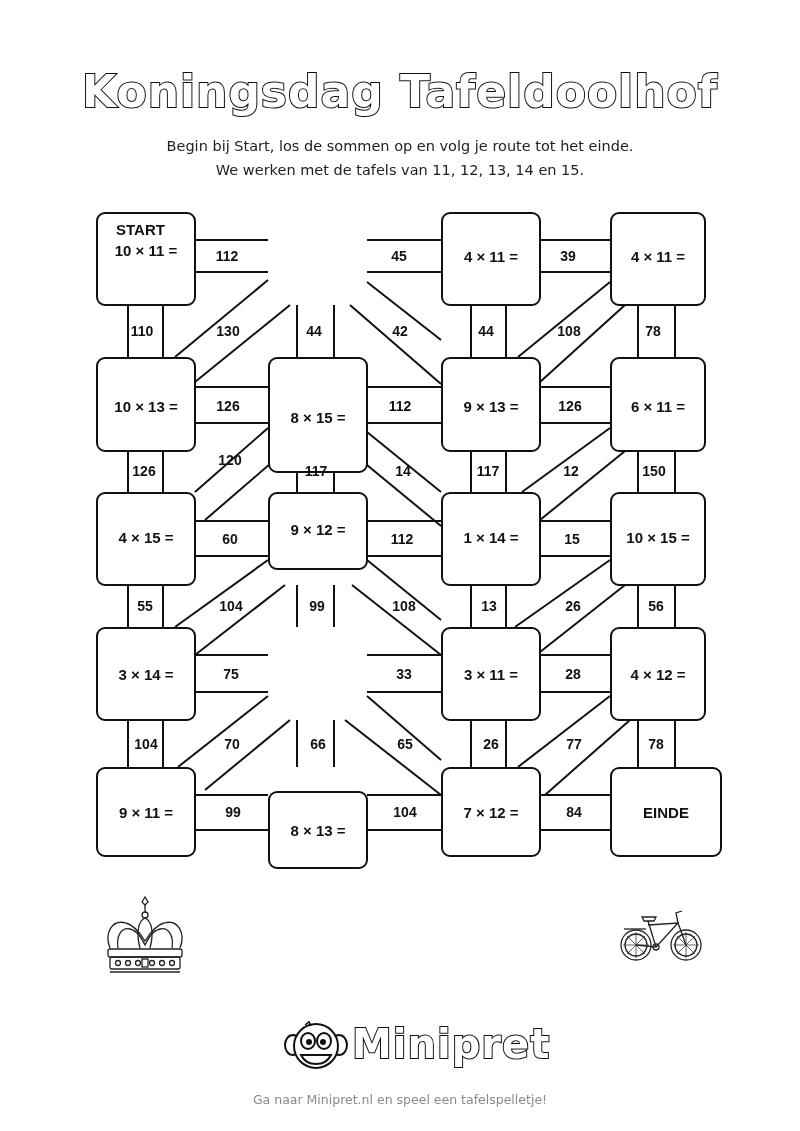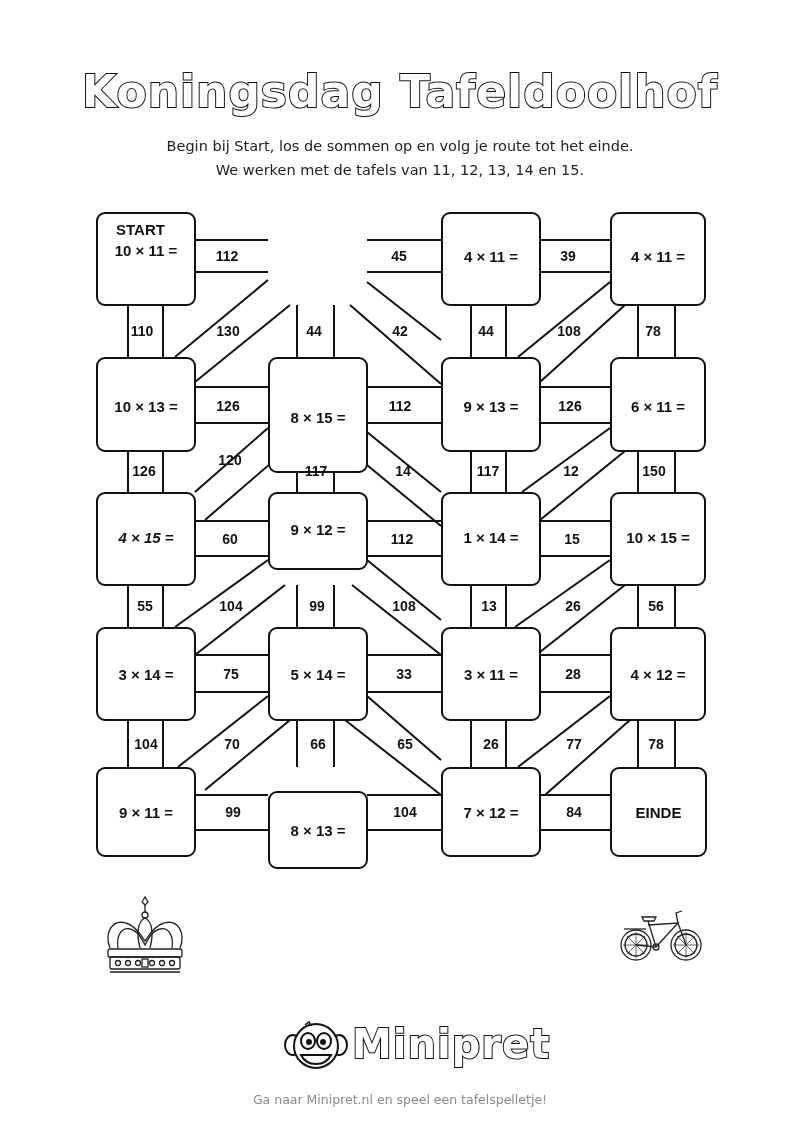--- a/index.html
+++ b/index.html
@@ -174,56 +174,53 @@
   <div class="box" style="left:268px;top:357px;width:100px;height:116px;align-items:center;">
     <span class="eq" style="margin-top:4px;">8 × 15 =</span>
   </div>
   <div class="box" style="left:441px;top:357px;width:100px;height:95px;">
     <span class="eq" style="margin-top:4px;">9 × 13 =</span>
   </div>
   <div class="box" style="left:610px;top:357px;width:96px;height:95px;">
     <span class="eq" style="margin-top:4px;">6 × 11 =</span>
   </div>
 
-  <div class="box" style="left:96px;top:492px;width:100px;height:94px;font-style:italic;">
+  <div class="box" style="left:96px;top:492px;width:100px;height:94px;">
     <span class="eq" style="margin-top:-3px;">4 × 15 =</span>
   </div>
   <div class="box" style="left:268px;top:492px;width:100px;height:78px;">
     <span class="eq" style="margin-top:-3px;">9 × 12 =</span>
   </div>
   <div class="box" style="left:441px;top:492px;width:100px;height:94px;">
     <span class="eq" style="margin-top:-3px;">1 × 14 =</span>
   </div>
   <div class="box" style="left:610px;top:492px;width:96px;height:94px;">
     <span class="eq" style="margin-top:-3px;">10 × 15 =</span>
   </div>
 
   <div class="box" style="left:96px;top:627px;width:100px;height:94px;">
     <span class="eq" style="margin-top:0px;">3 × 14 =</span>
   </div>
-  <div class="box" style="left:268px;top:627px;width:100px;height:94px;">
-    <span class="eq" style="margin-top:0px;">5 × 14 =</span>
-  </div>
   <div class="box" style="left:441px;top:627px;width:100px;height:94px;">
     <span class="eq" style="margin-top:0px;text-align:center;">3 × 11 =</span>
   </div>
   <div class="box" style="left:610px;top:627px;width:96px;height:94px;">
     <span class="eq" style="margin-top:0px;">4 × 12 =</span>
   </div>
 
   <div class="box" style="left:96px;top:767px;width:100px;height:90px;">
     <span class="eq" style="margin-top:0px;">9 × 11 =</span>
   </div>
   <div class="box" style="left:268px;top:767px;width:100px;height:78px;margin-top:24px;">
     <span class="eq" style="margin-top:0px;">8 × 13 =</span>
   </div>
   <div class="box" style="left:441px;top:767px;width:100px;height:90px;">
     <span class="eq" style="margin-top:0px;">7 × 12 =</span>
   </div>
-  <div class="box" style="left:610px;top:767px;width:97px;height:90px;">
+  <div class="box" style="left:610px;top:767px;width:112px;height:90px;">
     <span class="eq" style="margin-top:0px;">EINDE</span>
   </div>
 
   <span class="lbl" style="left:227px;top:256px;">112</span>
   <span class="lbl" style="left:399px;top:256px;">45</span>
   <span class="lbl" style="left:568px;top:256px;">39</span>
 
   <span class="lbl" style="left:228px;top:406px;">126</span>
   <span class="lbl" style="left:400px;top:406px;">112</span>
   <span class="lbl" style="left:570px;top:406px;">126</span>

